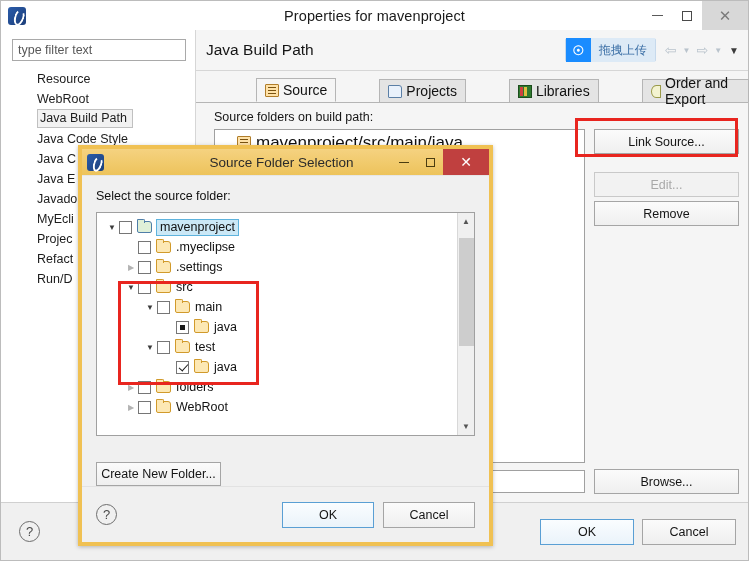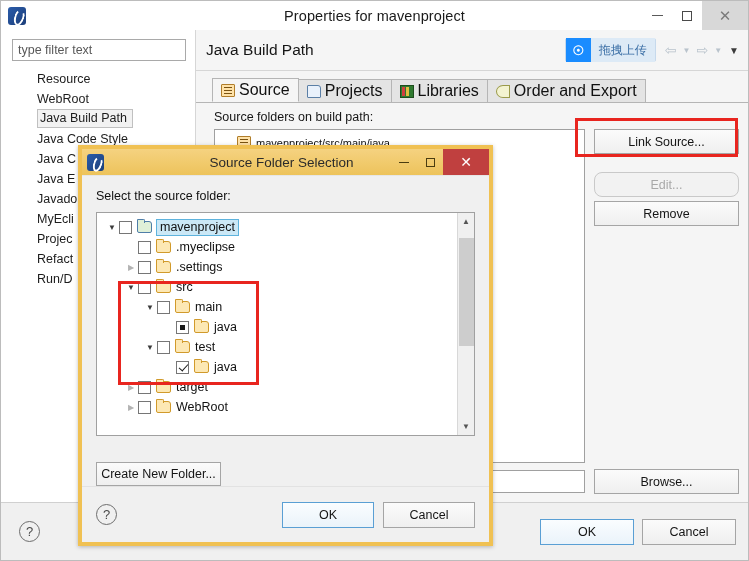--- a/index.html
+++ b/index.html
@@ -193,23 +193,24 @@
     background: #f5f5f5;
     margin-top: 8px;
   }
   .tab {
     display: flex; align-items: center; gap: 4px;
     height: 23px;
     padding: 0 8px;
     border: 1px solid #b5b5b5;
     border-bottom: none;
     background: #e4e4e4;
-    font-size: 16px;
+    font-size: 14px;
     color: #111;
     margin-right: -1px;
+    margin-left: 44px;
   }
   .tab.active {
     background: #f5f5f5;
     height: 24px;
     border-bottom: 1px solid #f5f5f5;
     position: relative; z-index: 2;
   }
   .tabicon { width: 14px; height: 13px; display:inline-block; position: relative; }
   .ic-source { background:#ffe2a8; border:1px solid #b07d2a; border-radius:1px; }
   .ic-source::after{content:"";position:absolute;left:2px;top:2px;width:8px;height:1px;background:#7a5312;box-shadow:0 3px 0 #7a5312,0 6px 0 #7a5312;}
@@ -234,40 +235,40 @@
     flex: 1 1 auto;
     background: #ffffff;
     border: 1px solid #a0a0a0;
     min-width: 0;
     padding-top: 3px;
   }
   .folder-entry {
     display: flex; align-items: center; gap: 5px;
     padding-left: 22px;
     height: 19px;
-    font-size: 11px;
+    font-size: 17px;
     color: #111;
   }
   .btn-col {
     width: 145px;
     flex: 0 0 145px;
     display: flex;
     flex-direction: column;
     gap: 4px;
   }
   .btn {
     height: 25px;
     border: 1px solid #a5a5a5;
     background: linear-gradient(#fbfbfb,#efefef);
     font-size: 12.5px;
     color: #151515;
     display: flex; align-items: center; justify-content: center;
     font-family: "Liberation Sans", sans-serif;
   }
-  .btn.disabled { color: #a8a8a8; border-color: #c9c9c9; background: #f2f2f2; border-radius: 8px; }
+  .btn.disabled { color: #a8a8a8; border-color: #c9c9c9; background: #f2f2f2; }
   .btn.spaced { margin-top: 14px; }
 
   .bottom-fields {
     display: flex;
     align-items: center;
     padding: 6px 9px 8px 18px;
     gap: 9px;
   }
   .bottom-fields .text-input {
     flex: 1 1 auto;
@@ -677,21 +678,21 @@
             <span class="twisty none"></span>
             <span class="cbx checked"></span>
             <span class="folder-ico"></span>
             <span class="tree-label">java</span>
           </div>
 
           <div class="tree-row" style="padding-left:27px">
             <span class="twisty closed">▶</span>
             <span class="cbx"></span>
             <span class="folder-ico"></span>
-            <span class="tree-label">target</span>
+            <span class="tree-label">folders</span>
           </div>
 
           <div class="tree-row" style="padding-left:27px">
             <span class="twisty closed">▶</span>
             <span class="cbx"></span>
             <span class="folder-ico"></span>
             <span class="tree-label">WebRoot</span>
           </div>
 
         </div>

